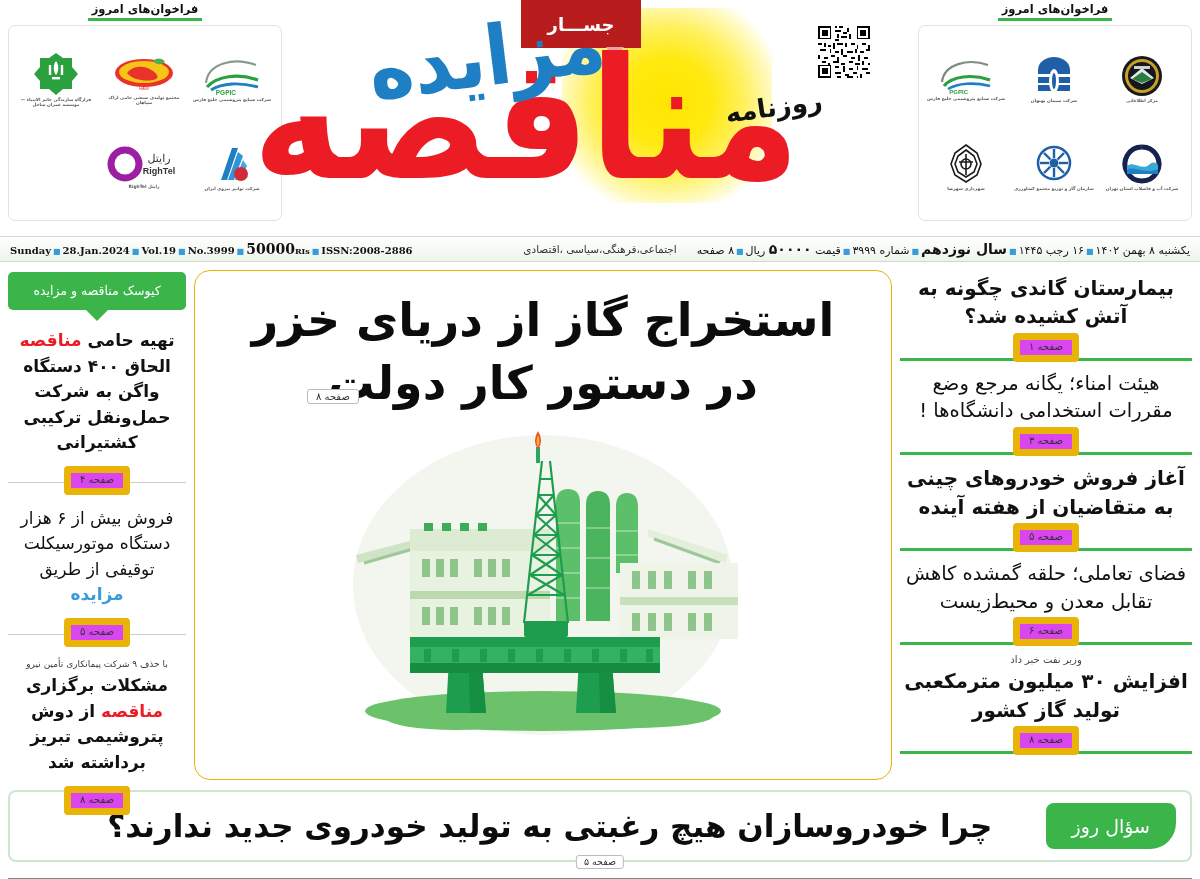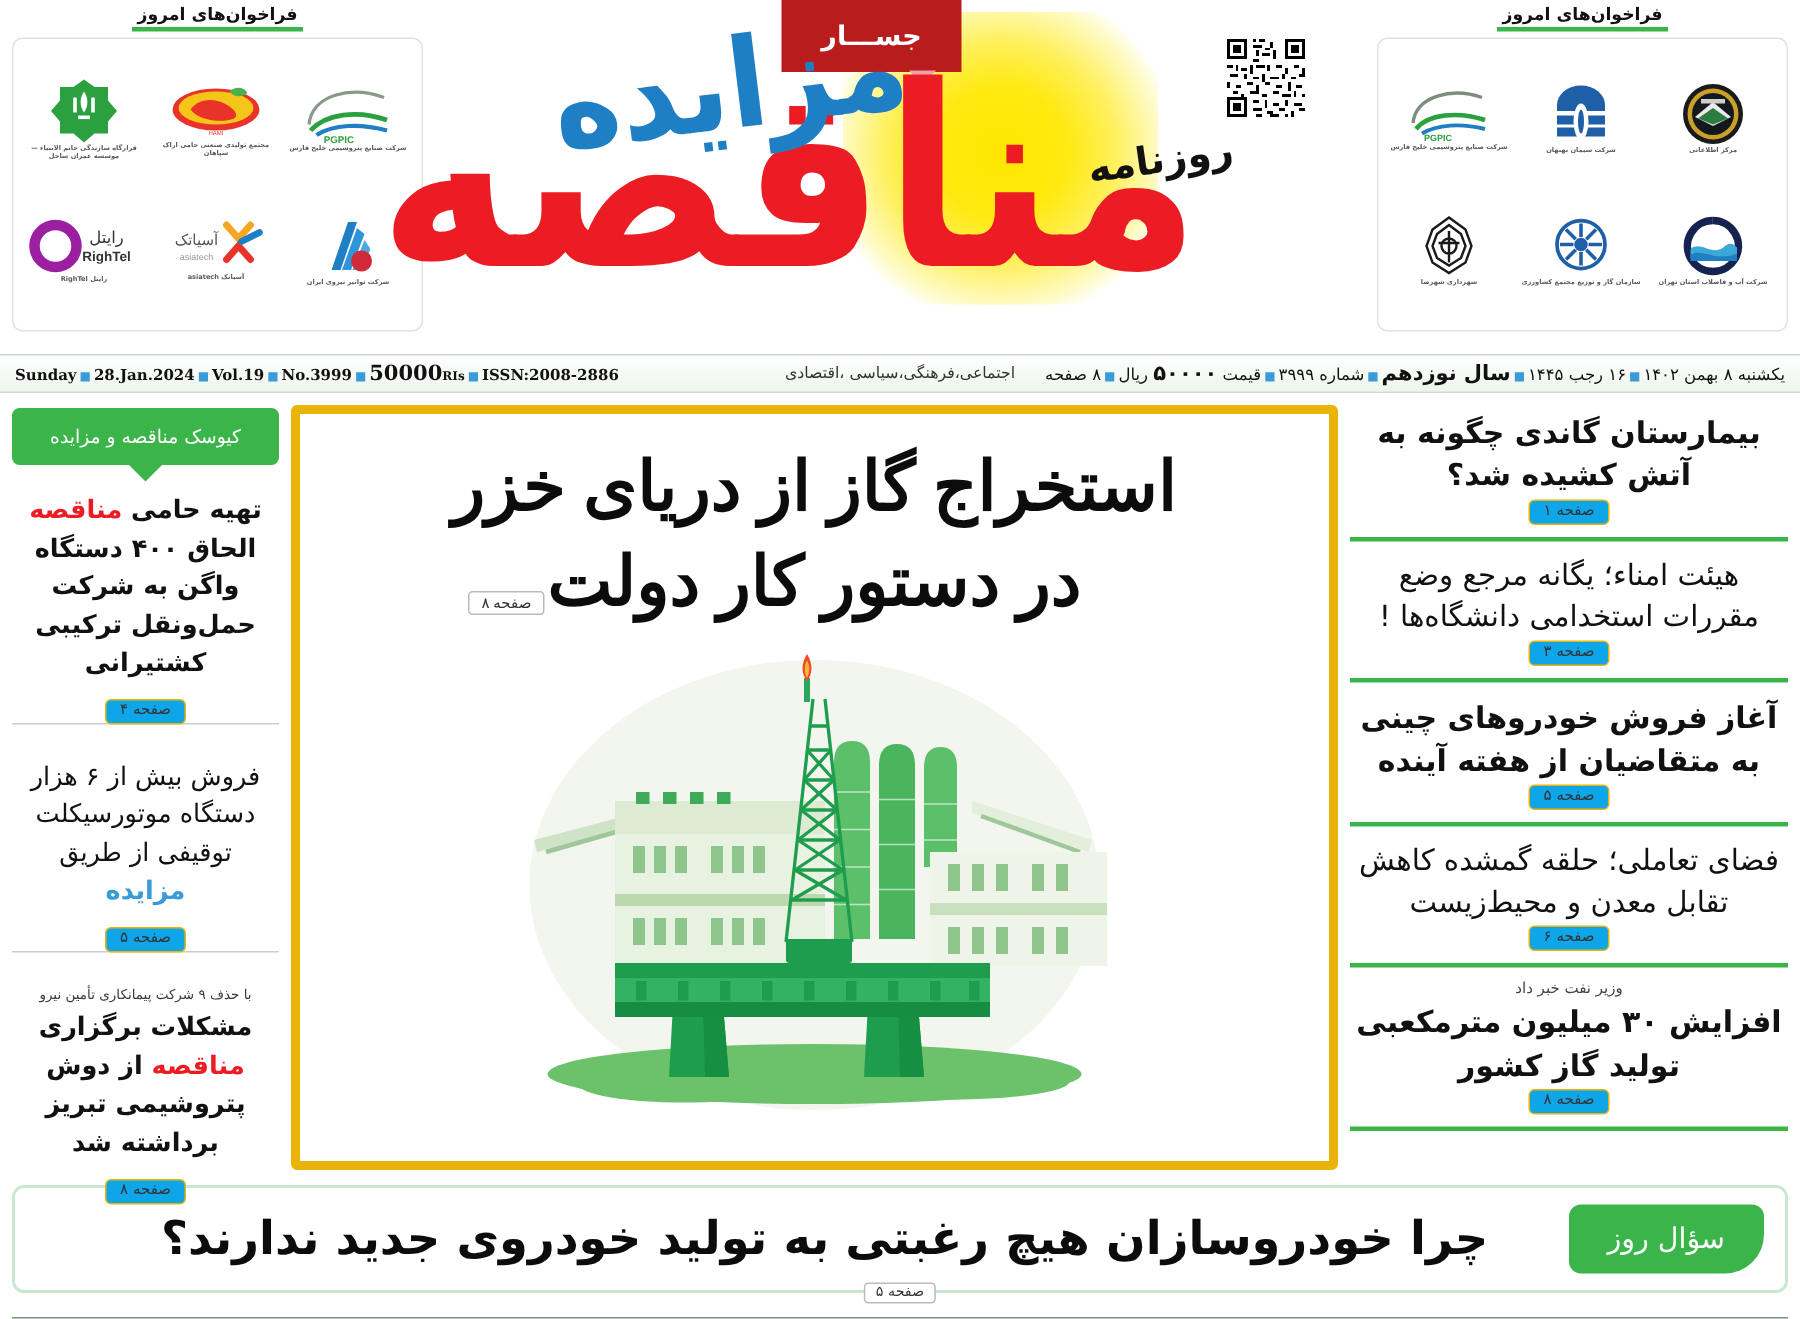--- a/index.html
+++ b/index.html
@@ -211,40 +211,39 @@
     height: 26px;
     margin: 7px 0 4px 0;
     display: flex; align-items: flex-end; justify-content: center;
   }
   .sep .rule {
     position: absolute; left: 0; right: 0; bottom: 3px;
     height: 3px; background: #3bb54a;
   }
   .page-badge {
     position: relative; z-index: 2;
-    background: #0ea5e9;
-    border: 1px solid #eab308;
+    background: #d946ef;
+    border: 7px solid #eab308;
     border-radius: 4px;
     padding: 1px 9px 2px 9px;
     font-size: 10px; color: #333;
     line-height: 1.2;
-    margin-bottom: 14px;
+    margin-bottom: 2px;
   }
 
   
   .center-col {
     order: 2;
     flex: 1;
-    border: 6px solid #eab308;
-    border-radius: 4px;
+    border: 1px solid #eab308;
+    border-radius: 16px;
     background: #fff;
     position: relative;
     padding: 18px 24px 10px 24px;
     overflow: hidden;
-    font-family: Liberation Serif, serif;
   }
   .lead-headline {
     font-size: 46px; font-weight: bold; color: #0c0c0c;
     text-align: center; line-height: 1.36;
     letter-spacing: -1px;
   }
   .lead-badge {
     position: absolute;
     left: 112px; top: 118px;
     background: #fff;
@@ -564,30 +563,20 @@
         <div class="logo-cell">
           <svg class="logo-mark" width="50" height="44" viewBox="0 0 50 44">
             <path d="M14 38 L25 6 L31 6 L20 38 Z" fill="#1f7fc4"></path>
             <path d="M21 38 L31 10 L36 14 L27 38 Z" fill="#2f95d8"></path>
             <path d="M28 38 L36 18 L40 24 L34 38 Z" fill="#4aa8e0"></path>
             <circle cx="34" cy="32" r="7" fill="#d12b3a"></circle>
           </svg>
           <div class="logo-cap">شرکت توانیر نیروی ایران</div>
         </div>
 
-        <div class="logo-cell">
-          <svg class="logo-mark" width="66" height="38" viewBox="0 0 66 38">
-            <path d="M40 5 L48 14 L56 5" stroke="#f5a623" stroke-width="4.6" fill="none" stroke-linecap="round"></path>
-            <path d="M40 28 L48 19 L56 28" stroke="#e8322a" stroke-width="4.6" fill="none" stroke-linecap="round"></path>
-            <path d="M50 16 L62 10" stroke="#1f7fc4" stroke-width="4.4" stroke-linecap="round"></path>
-            <text x="20" y="18" font-size="10" fill="#555" text-anchor="middle" font-family="sans-serif">آسیاتک</text>
-            <text x="20" y="28" font-size="6" fill="#999" text-anchor="middle" font-family="sans-serif">asiatech</text>
-          </svg>
-          <div class="logo-cap">آسیاتک asiatech</div>
-        </div>
 
         <div class="logo-cell">
           <svg class="logo-mark" width="74" height="40" viewBox="0 0 74 40">
             <circle cx="18" cy="20" r="14" fill="none" stroke="#9b1fa0" stroke-width="7"></circle>
             <text x="52" y="18" font-size="11" fill="#333" text-anchor="middle" font-family="sans-serif">رایتل</text>
             <text x="52" y="30" font-size="9" fill="#333" text-anchor="middle" font-family="sans-serif" font-weight="bold">RighTel</text>
           </svg>
           <div class="logo-cap">رایتل RighTel</div>
         </div>
       </div>

